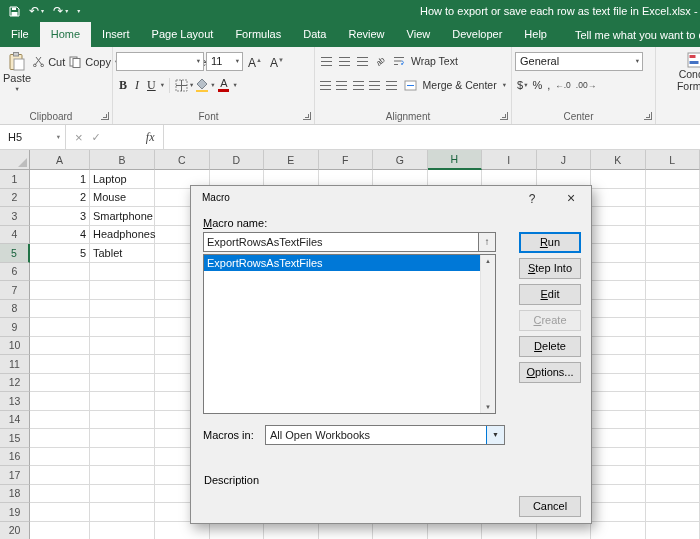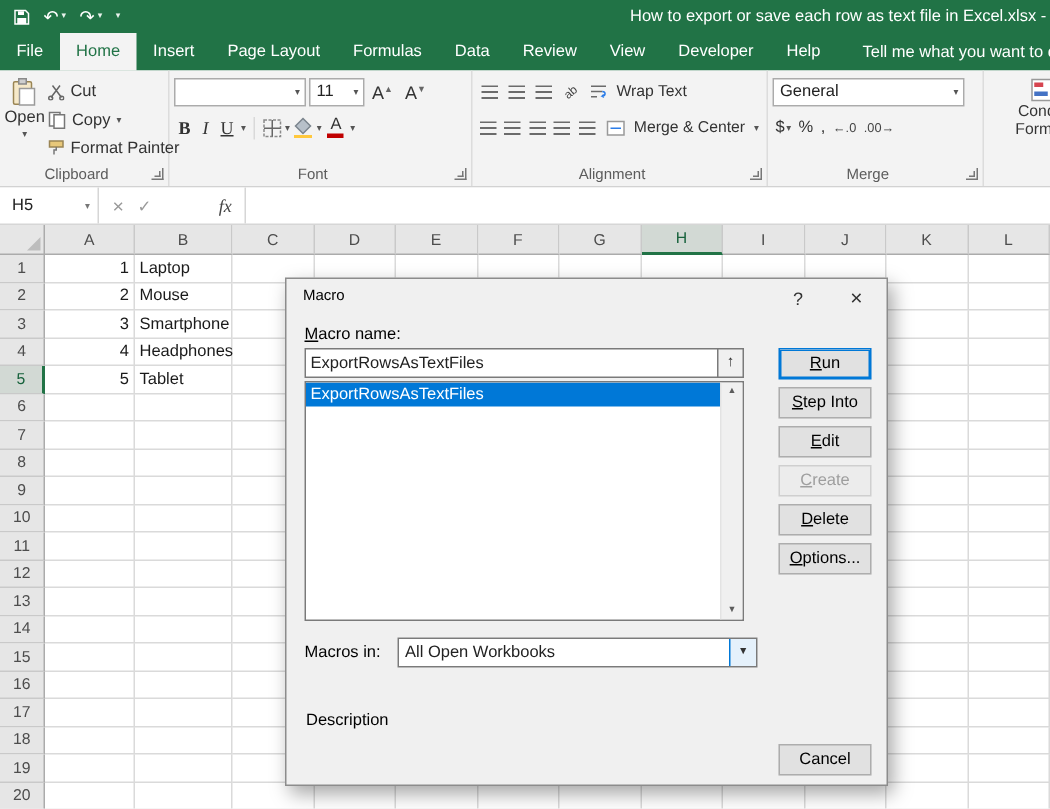--- a/index.html
+++ b/index.html
@@ -24,21 +24,21 @@
   .ribbon { position:absolute; top:47px; left:0; width:700px; height:78px; background:#f3f3f3; border-bottom:1px solid #d2d2d2; display:flex; }
   .grp { position:relative; height:100%; border-right:1px solid #dcdcdc; padding:3px 2px 16px 3px; }
   .grp-label { position:absolute; bottom:2px; left:0; right:10px; text-align:center; font-size:10px; color:#5c5c5c; }
   .launcher { position:absolute; right:3px; bottom:4px; width:8px; height:8px; border-right:1px solid #777; border-bottom:1px solid #777; }
   .launcher:before { content:""; position:absolute; right:1px; bottom:1px; width:3px; height:3px; border-right:1px solid #777; border-bottom:1px solid #777; }
   .dd { font-size:6.5px; color:#555; }
   .grp-body { display:flex; height:100%; }
 
   
   .paste-btn { display:flex; flex-direction:column; align-items:center; width:37px; padding-top:2px; gap:1px; font-size:11px; color:#333; }
-  .clip-items { display:flex; flex-direction:column; justify-content:flex-start; padding-top:2px; }
+  .clip-items { display:flex; flex-direction:row; justify-content:flex-start; padding-top:2px; }
   .ritem { display:flex; align-items:center; gap:4px; height:19px; font-size:11px; color:#333; padding:0 2px; white-space:nowrap; }
 
   
   .fcol { display:flex; flex-direction:column; gap:2px; width:100%; }
   .frow { display:flex; align-items:center; gap:2px; height:22px; }
   .combo { display:flex; align-items:center; background:#fff; border:1px solid #ababab; height:19px; padding:0 3px 0 4px; font-size:11px; color:#222; }
   .combo .dd { margin-left:auto; padding-left:3px; }
   .fico { font-size:12px; color:#333; padding:0 3px; line-height:18px; }
   .fico.bld { font-weight:bold; font-family:"Liberation Serif", serif; }
   .fico.itl { font-style:italic; font-family:"Liberation Serif", serif; }
@@ -154,21 +154,21 @@
   <div class="ribbon">
 
     <div class="grp" style="width:113px">
       <div class="grp-body">
         <div class="paste-btn">
           <svg width="18" height="19" viewBox="0 0 18 19">
               <rect x="2" y="2.5" width="12" height="15" rx="1" fill="#f6e9c9" stroke="#9a8554"></rect>
               <rect x="5.5" y="0.5" width="5" height="3.5" fill="#cfcfcf" stroke="#8a8a8a"></rect>
               <rect x="6" y="7" width="10" height="11" fill="#fff" stroke="#9a9a9a"></rect>
             </svg>
-          <span>Open</span>
+          <span>Paste</span>
           <span class="dd">▾</span>
         </div>
         <div class="clip-items">
           <div class="ritem">
             <svg width="11" height="11" viewBox="0 0 11 11">
                 <path d="M3 1 L9 9 M8 1 L2 9" stroke="#666" fill="none"></path>
                 <circle cx="1.8" cy="9.4" r="1.3" fill="none" stroke="#666"></circle>
                 <circle cx="9.2" cy="9.4" r="1.3" fill="none" stroke="#666"></circle>
               </svg>
             <span>Cut</span>
@@ -297,21 +297,21 @@
           <span class="nico">
               <span>$</span>
               <span class="dd">▾</span>
             </span>
           <span class="nico">%</span>
           <span class="nico">,</span>
           <span class="nico tiny">←.0</span>
           <span class="nico tiny">.00→</span>
         </div>
       </div>
-      <span class="grp-label">Merge</span>
+      <span class="grp-label">Center</span>
       <span class="launcher"></span>
     </div>
 
     <div class="grp" style="width:44px; border-right:none; overflow:hidden;">
       <div class="big-btn">
         <svg width="16" height="16" viewBox="0 0 16 16">
             <rect x="1" y="1" width="14" height="14" fill="#fff" stroke="#999"></rect>
             <rect x="2.5" y="3" width="6" height="3" fill="#d64550"></rect>
             <rect x="2.5" y="9" width="9" height="3" fill="#4472c4"></rect>
           </svg>

